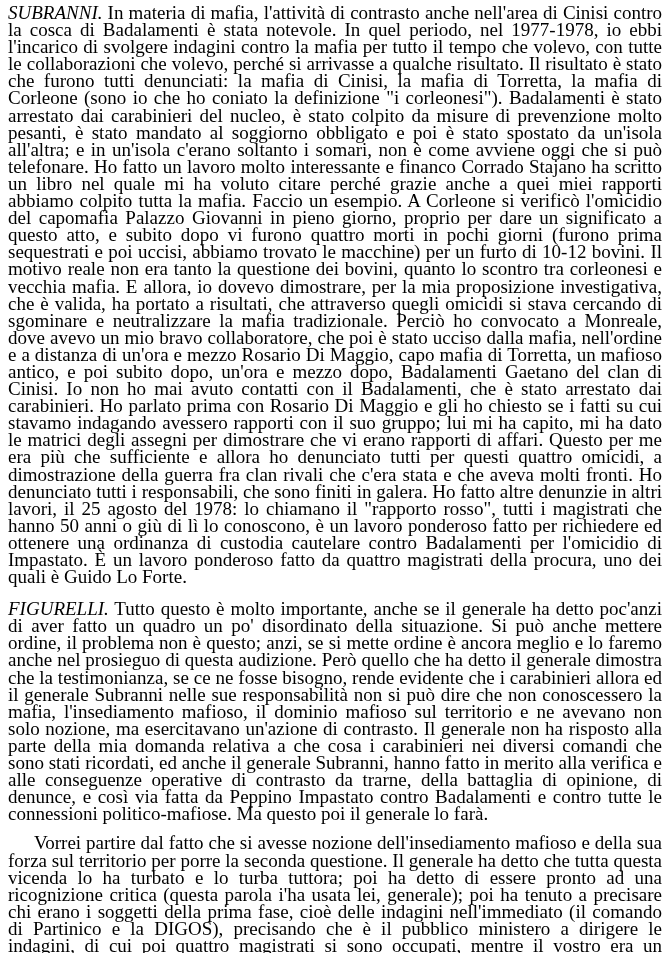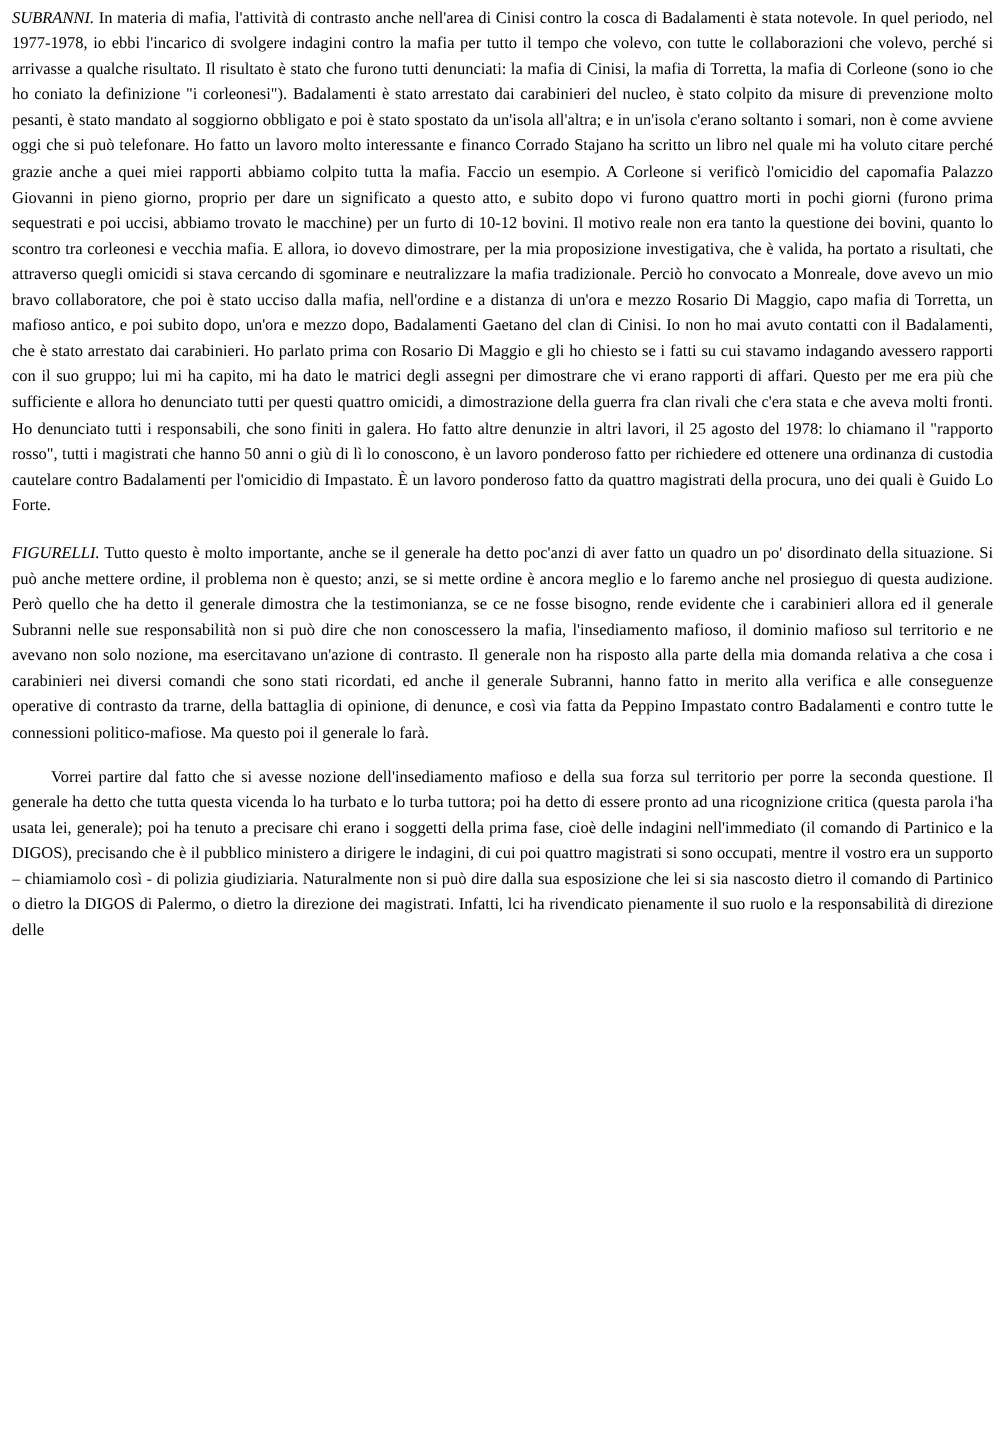--- a/index.html
+++ b/index.html
@@ -15,21 +15,21 @@
     overflow: hidden;
   }
   .page {
     width: 670px;
     height: 953px;
     box-sizing: border-box;
     padding: 4px 8px 0 8px;
     position: relative;
   }
   .para {
-    font-size: 11px;
+    font-size: 19px;
     line-height: 17.1px;
     text-align: justify;
     text-justify: inter-word;
     margin: 0;
     hyphens: none;
   }
   .para + .para {
     margin-top: 12px;
   }
   .gap {

